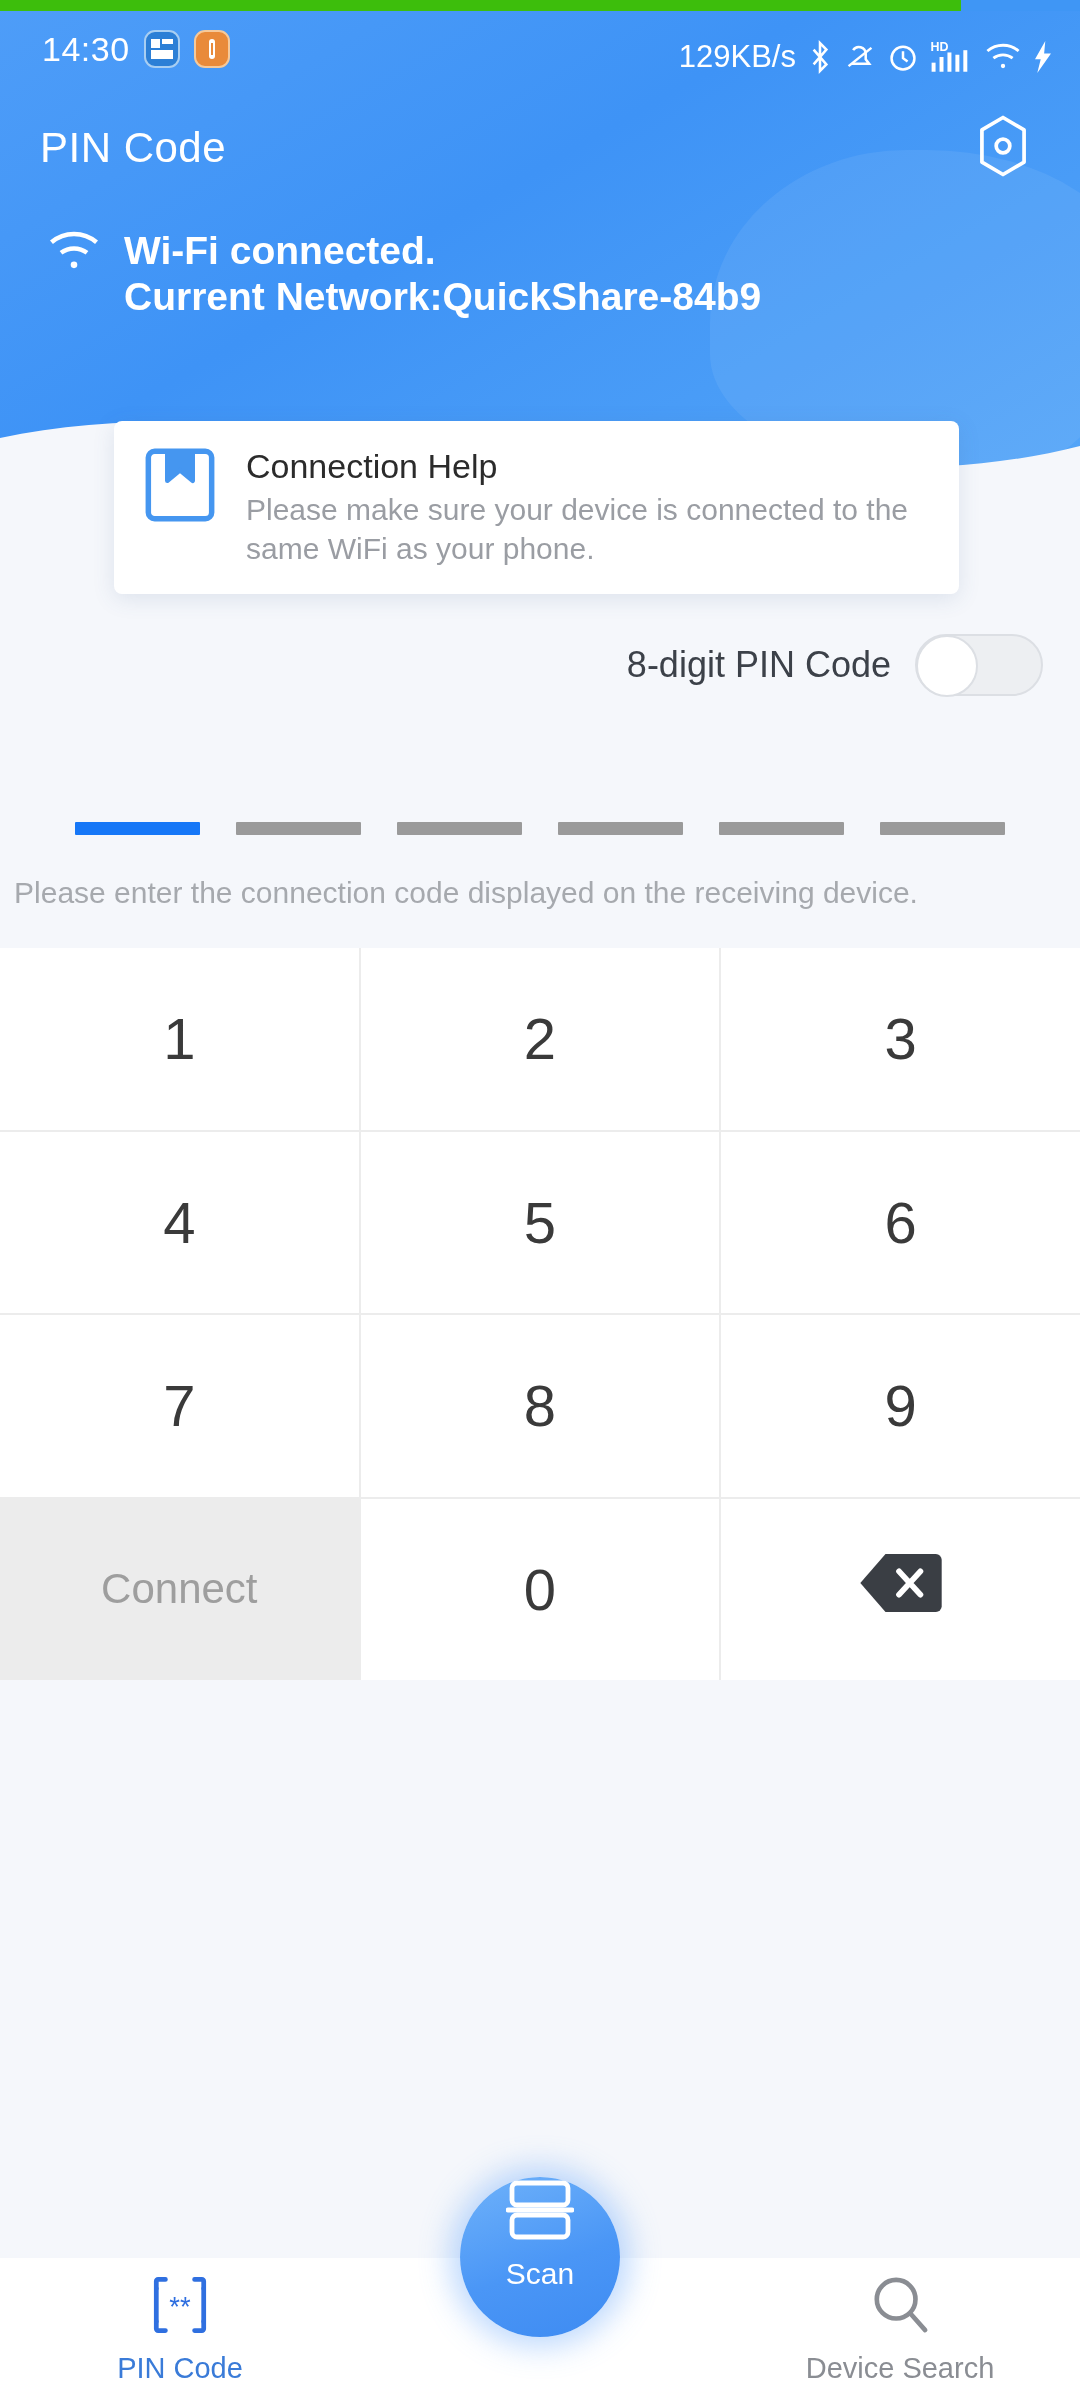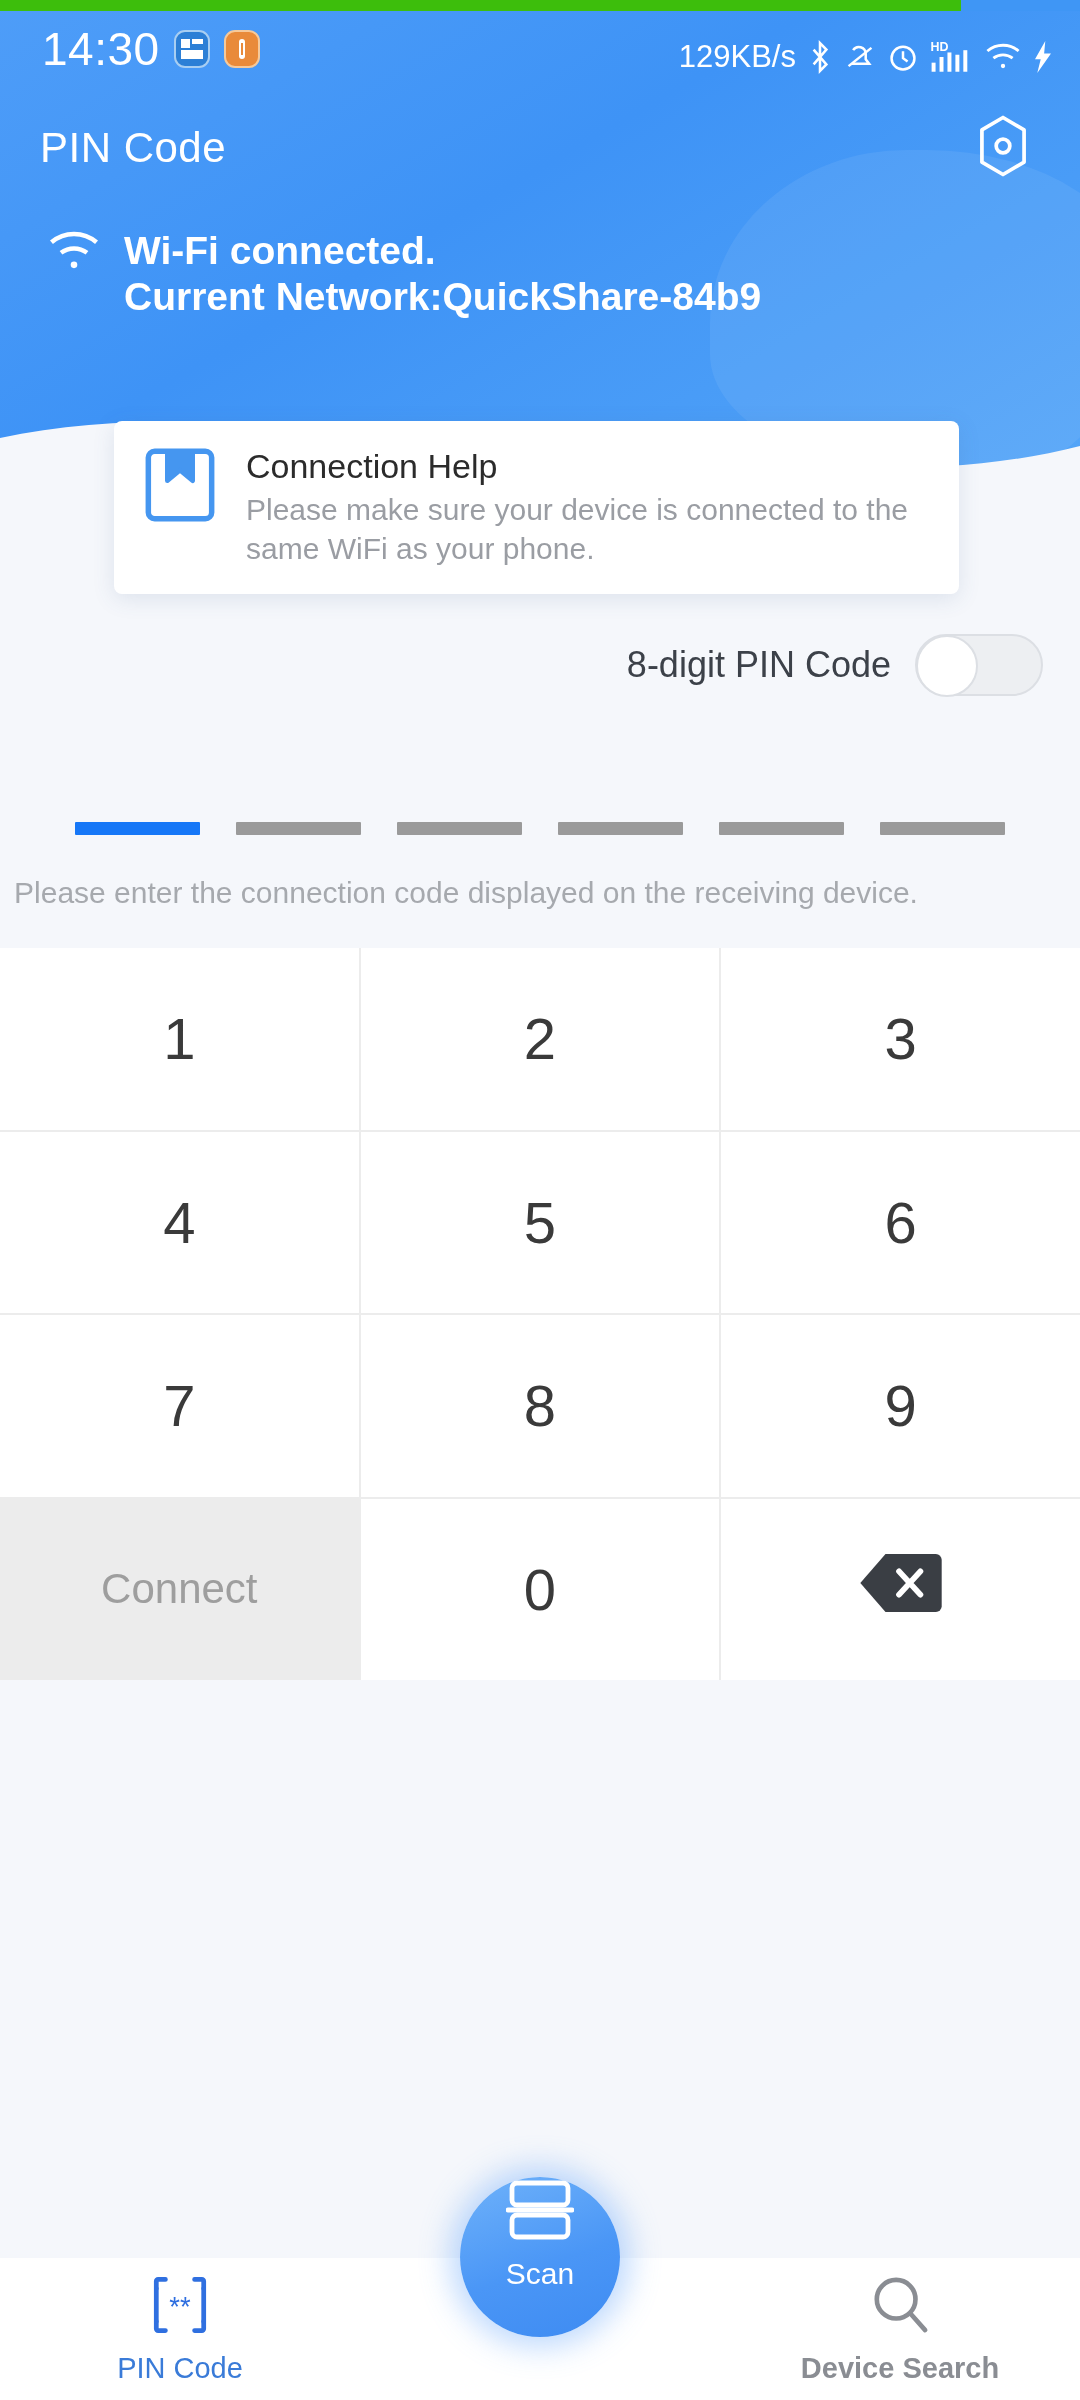--- a/index.html
+++ b/index.html
@@ -22,21 +22,21 @@
     overflow:hidden; z-index:10;
   }
   #header-curve { position:absolute; bottom:-2px; left:0; width:1080px; height:180px; }
   #blob { position:absolute; right:-60px; top:150px; width:430px; height:330px;
           background:rgba(255,255,255,0.07); border-radius:48% 52% 40% 60%/55% 45% 60% 40%; }
 
   
   #statusbar { position:absolute; top:0; left:0; width:1080px; height:84px;
                display:flex; align-items:center; padding:14px 26px 0 42px; color:#fff; }
   #status-left { display:flex; align-items:center; gap:14px; }
-  #clock { font-size:46px; letter-spacing:.5px; }
+  #clock { font-size:34px; letter-spacing:.5px; }
   .appbadge { width:36px; height:38px; border-radius:11px; display:flex; align-items:center;
               justify-content:center; }
   #badge-blue { background:#2C7FD6; border:2px solid #A8CEF2; }
   #badge-orange { background:#E98A3A; border:2px solid #F6C99A; }
   #status-right { margin-left:auto; display:flex; align-items:center; gap:11px;margin-top:16px; }
   #netspeed { font-size:31px; letter-spacing:0; }
   .sicon { display:flex; align-items:flex-start;font-weight:bold; }
 
   
   #titlebar { position:absolute; top:100px; left:0; width:1080px; height:96px;
@@ -82,21 +82,21 @@
   .key { background:#fff; display:flex; align-items:center; justify-content:center;
          font-size:58px; color:#3A3A3A; font-weight:300; }
   .key.connect { background:#ECECEC; color:#9E9E9E; font-size:42px; font-weight:400; }
 
   
   #bottom-nav { position:absolute; bottom:0; left:0; width:1080px; height:142px;
                 background:#fff; display:flex; align-items:center; z-index:25; }
   .navitem { flex:1; display:flex; flex-direction:column; align-items:center; gap:12px; }
   .navlabel { font-size:29px; }
   #nav-pin .navlabel { color:#3A7BD8; }
-  #nav-search .navlabel { color:#8A8D93;font-weight:bold; }
+  #nav-search .navlabel { color:#8A8D93; }
   #nav-spacer { flex:1; }
   #scan-button { position:absolute; left:50%; transform:translateX(-50%); bottom:63px;
                  width:160px; height:160px; border-radius:50%;
                  background:linear-gradient(160deg,#6FB2FA 0%, #4A96F6 55%, #3E8BF2 100%);
                  box-shadow:0 0 30px 10px rgba(110,170,250,0.45);
                  display:flex; flex-direction:column; align-items:center; justify-content:flex-start;
                  gap:10px; z-index:30; }
   #scan-label { color:#fff; font-size:30px; }
 </style>
 </head>

